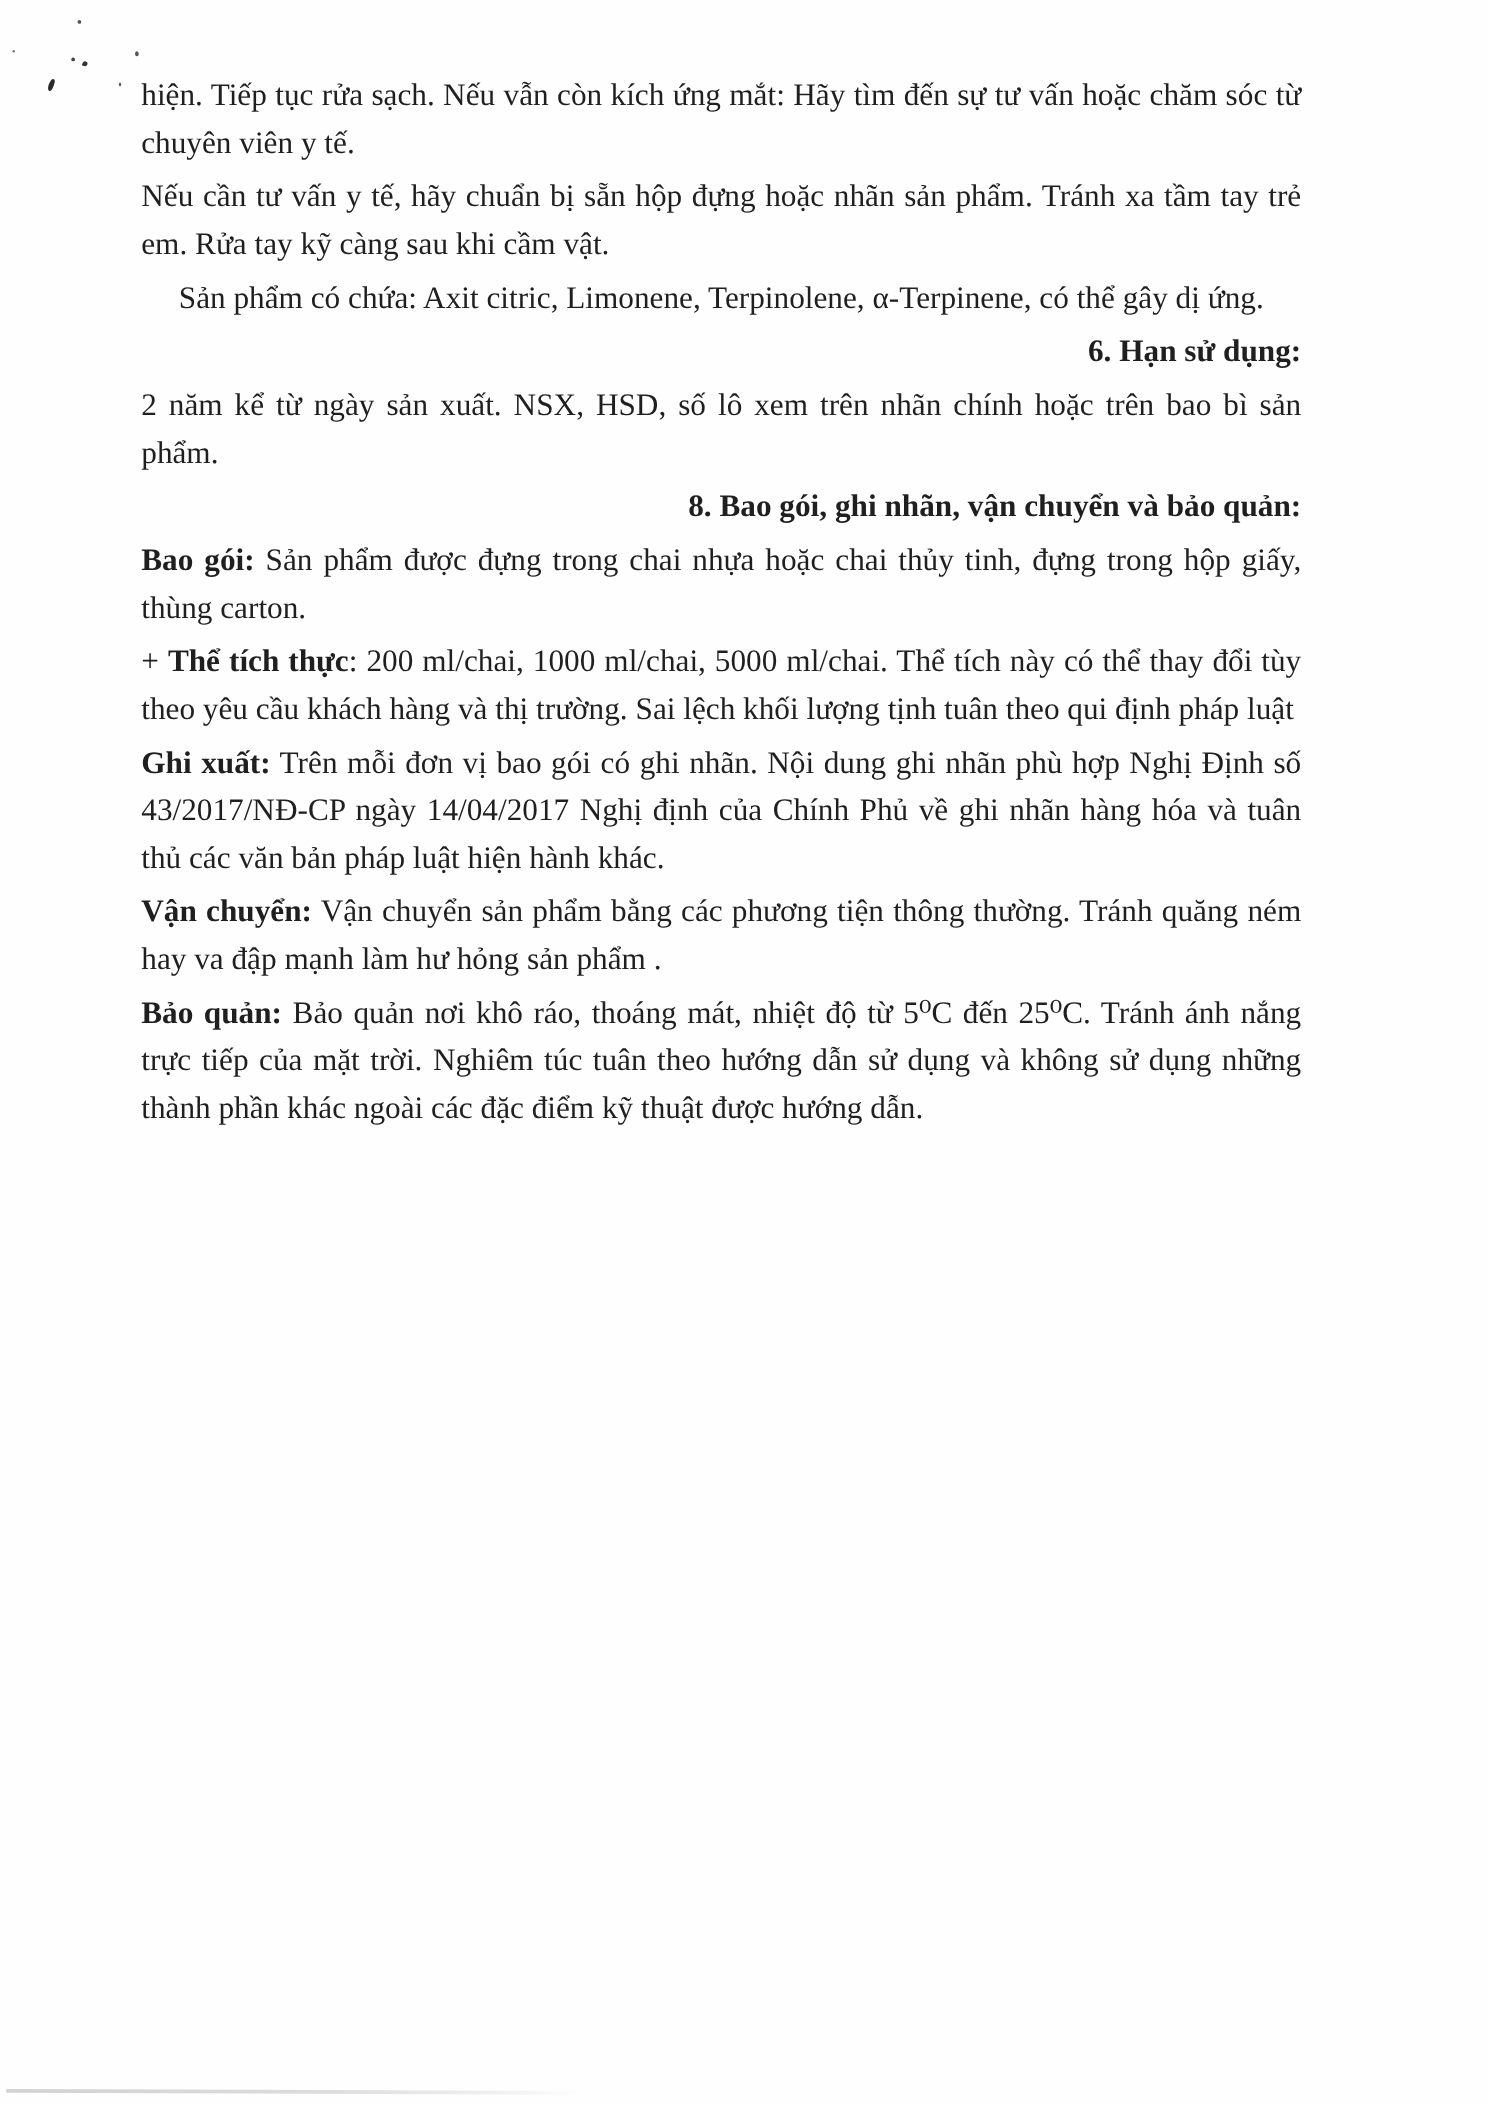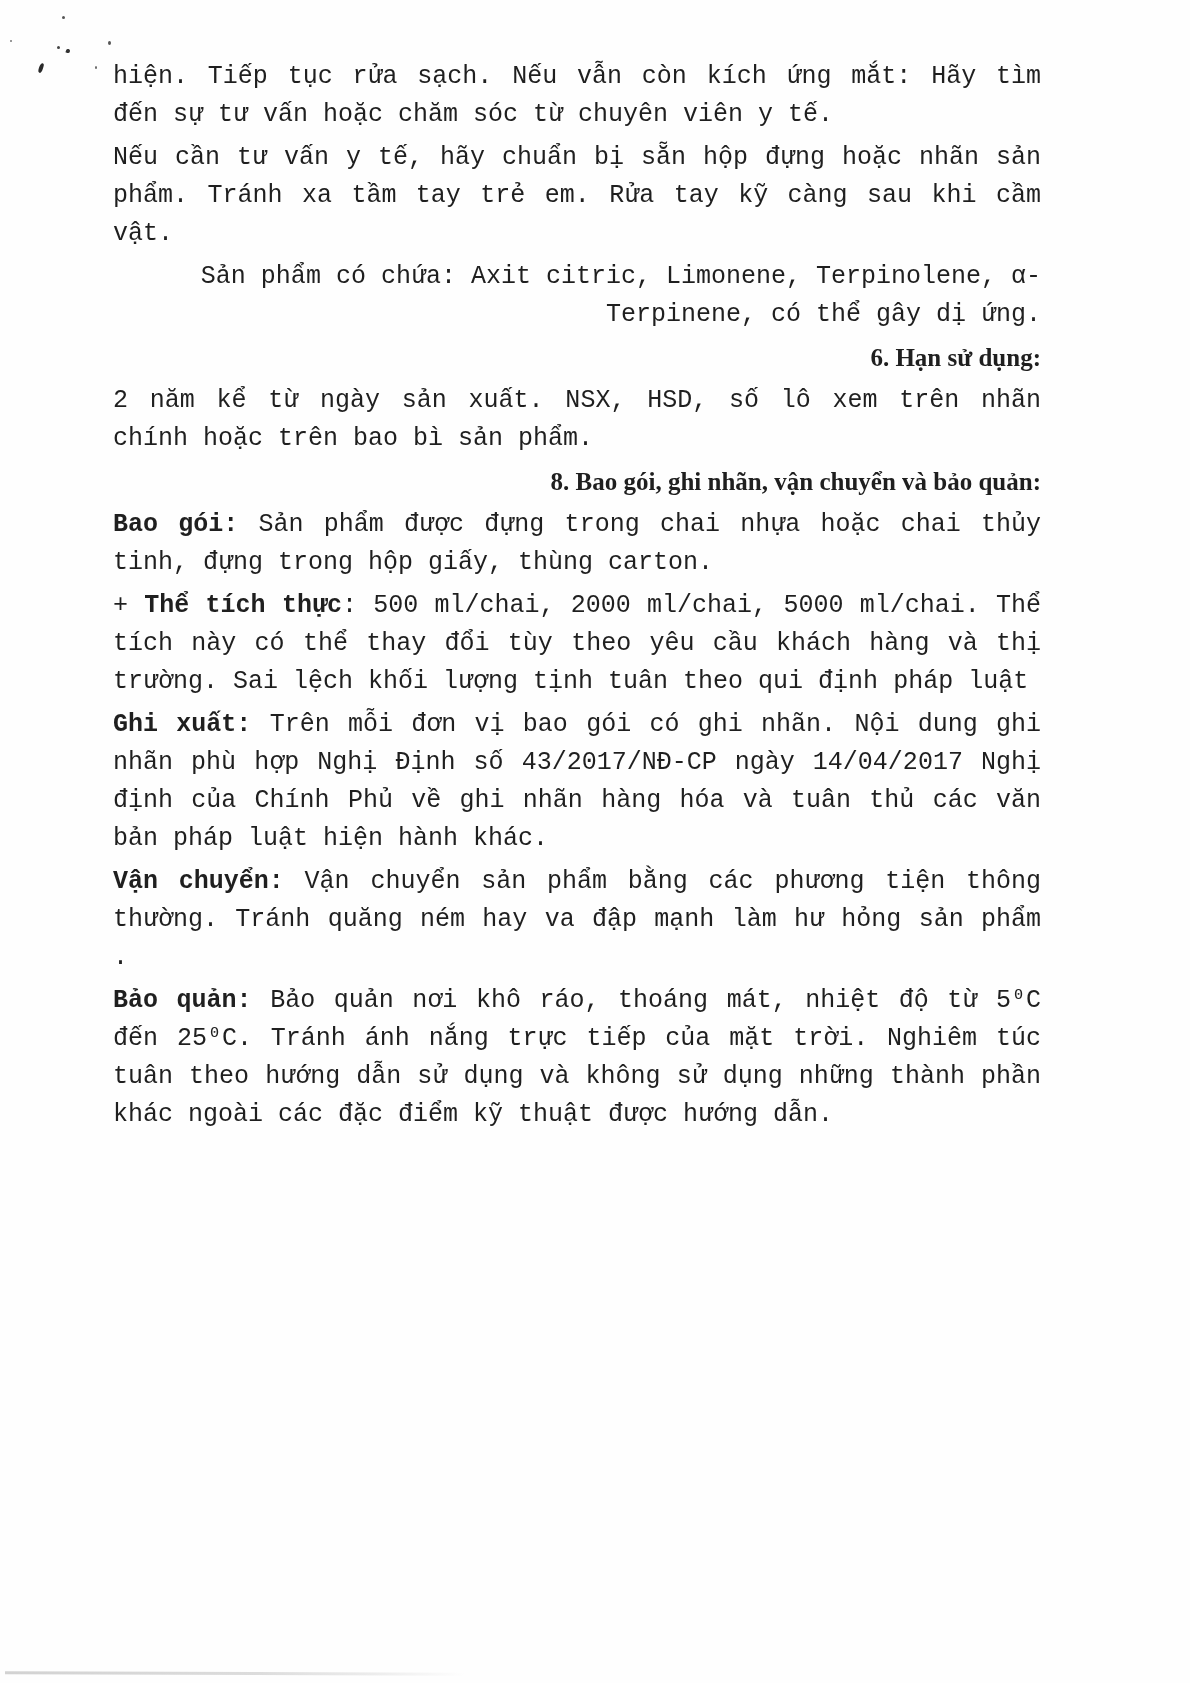--- a/index.html
+++ b/index.html
@@ -23,24 +23,23 @@
     left: 113px;
     top: 58px;
     width: 928px;
     color: #1f1f1f;
     font-size: 25px;
     line-height: 38px;
     text-align: justify;
   }
   .para {
     margin: 0 0 5px 0;
-    font-family: Liberation Mono, monospace;
   }
   .para.last {
-    text-align: right;
+    text-align: center;
   }
   .heading {
     font-weight: bold;
     margin: 0 0 5px 0;
     text-align: right;
   }
   .lead {
     font-weight: bold;
   }
   
@@ -80,21 +79,21 @@
     <p class="para last">Sản phẩm có chứa: Axit citric, Limonene, Terpinolene, α-Terpinene, có thể gây dị ứng.</p>
 
     <p class="heading">6. Hạn sử dụng:</p>
 
     <p class="para">2 năm kể từ ngày sản xuất. NSX, HSD, số lô xem trên nhãn chính hoặc trên bao bì sản phẩm.</p>
 
     <p class="heading">8. Bao gói, ghi nhãn, vận chuyển và bảo quản:</p>
 
     <p class="para"><span class="lead">Bao gói:</span><span> Sản phẩm được đựng trong chai nhựa hoặc chai thủy tinh, đựng trong hộp giấy, thùng carton.</span></p>
 
-    <p class="para"><span>+ </span><span class="lead">Thể tích thực</span><span>: 500 ml/chai, 2000 ml/chai, 5000 ml/chai. Thể tích này có thể thay đổi tùy theo yêu cầu khách hàng và thị trường. Sai lệch khối lượng tịnh tuân theo qui định pháp luật</span></p>
+    <p class="para"><span>+ </span><span class="lead">Thể tích thực</span><span>: 200 ml/chai, 1000 ml/chai, 5000 ml/chai. Thể tích này có thể thay đổi tùy theo yêu cầu khách hàng và thị trường. Sai lệch khối lượng tịnh tuân theo qui định pháp luật</span></p>
 
     <p class="para"><span class="lead">Ghi xuất:</span><span> Trên mỗi đơn vị bao gói có ghi nhãn. Nội dung ghi nhãn phù hợp Nghị Định số 43/2017/NĐ-CP ngày 14/04/2017 Nghị định của Chính Phủ về ghi nhãn hàng hóa và tuân thủ các văn bản pháp luật hiện hành khác.</span></p>
 
     <p class="para"><span class="lead">Vận chuyển:</span><span> Vận chuyển sản phẩm bằng các phương tiện thông thường. Tránh quăng ném hay va đập mạnh làm hư hỏng sản phẩm .</span></p>
 
     <p class="para"><span class="lead">Bảo quản:</span><span> Bảo quản nơi khô ráo, thoáng mát, nhiệt độ từ 5⁰C đến 25⁰C. Tránh ánh nắng trực tiếp của mặt trời. Nghiêm túc tuân theo hướng dẫn sử dụng và không sử dụng những thành phần khác ngoài các đặc điểm kỹ thuật được hướng dẫn.</span></p>
 
   </div>
 
   <div class="scan-line"></div>

